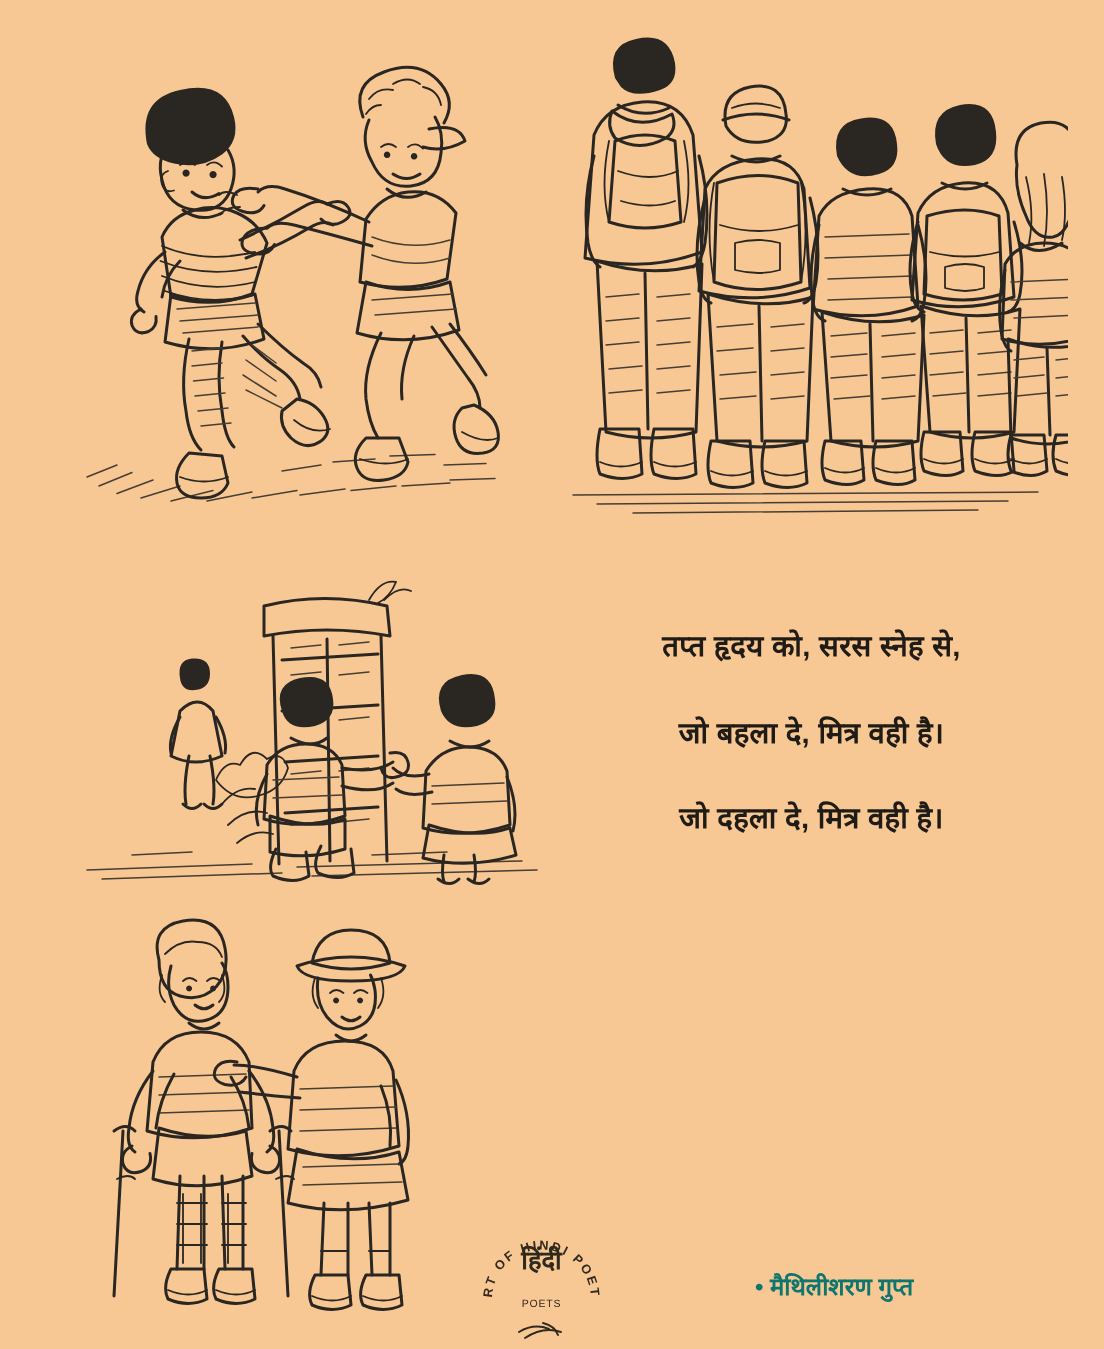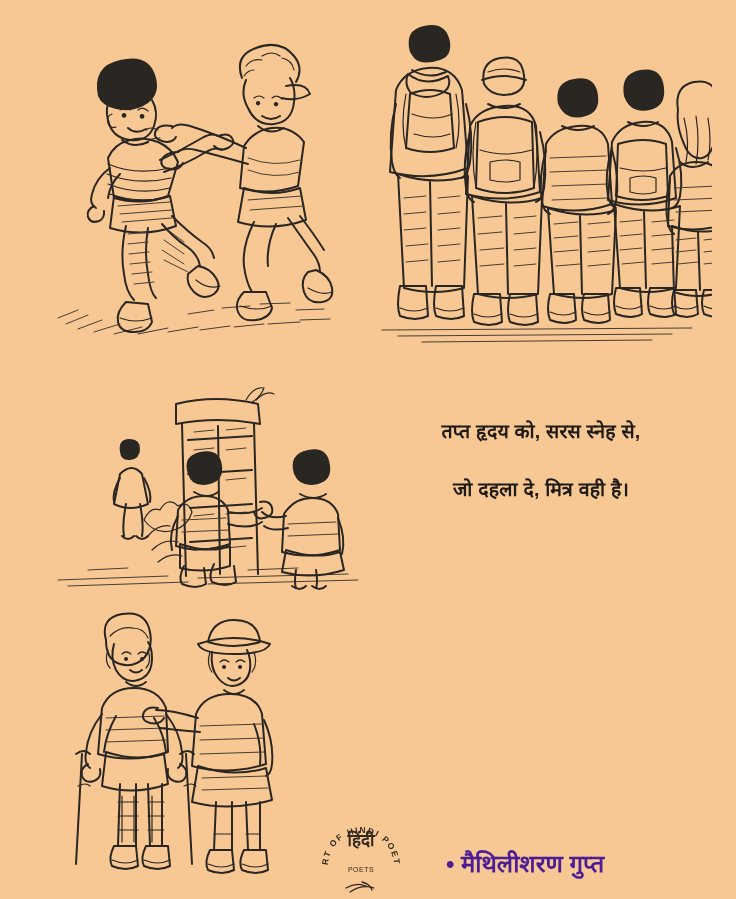--- a/index.html
+++ b/index.html
@@ -78,26 +78,26 @@
   }
   .stanza {
     margin: 0 0 26px 0;
   }
   .stanza .line {
     display: block;
     white-space: nowrap;
   }
   .author {
     position: absolute;
-    left: 360px;
+    left: 391px;
     top: 846px;
     width: 330px;
     text-align: center;
-    color: #4c1d95;
-    font-size: 24px;
+    color: #0f766e;
+    font-size: 16px;
     font-weight: 700;
   }
 
   
   .watermark {
     position: absolute;
     left: 316px;
     top: 818px;
     width: 90px;
     height: 74px;
@@ -661,20 +661,21 @@
         <path class="ink-thin" d="M194 254 q14 6 26 0"></path>
       </g>
     </svg>
   </div>
 
   <div class="poem">
     <div class="stanza">
       <span class="line">तप्त हृदय को, सरस स्नेह से,</span>
     </div>
     <div class="stanza">
+      <span class="line">जो बहला दे, मित्र वही है।</span>
     </div>
     <div class="stanza">
       <span class="line">जो दहला दे, मित्र वही है।</span>
     </div>
   </div>
 
   <div class="author">• मैथिलीशरण गुप्त</div>
 
   <div class="watermark">
     <svg class="ring-text" viewBox="0 0 90 90" xmlns="http://www.w3.org/2000/svg" aria-hidden="true">

